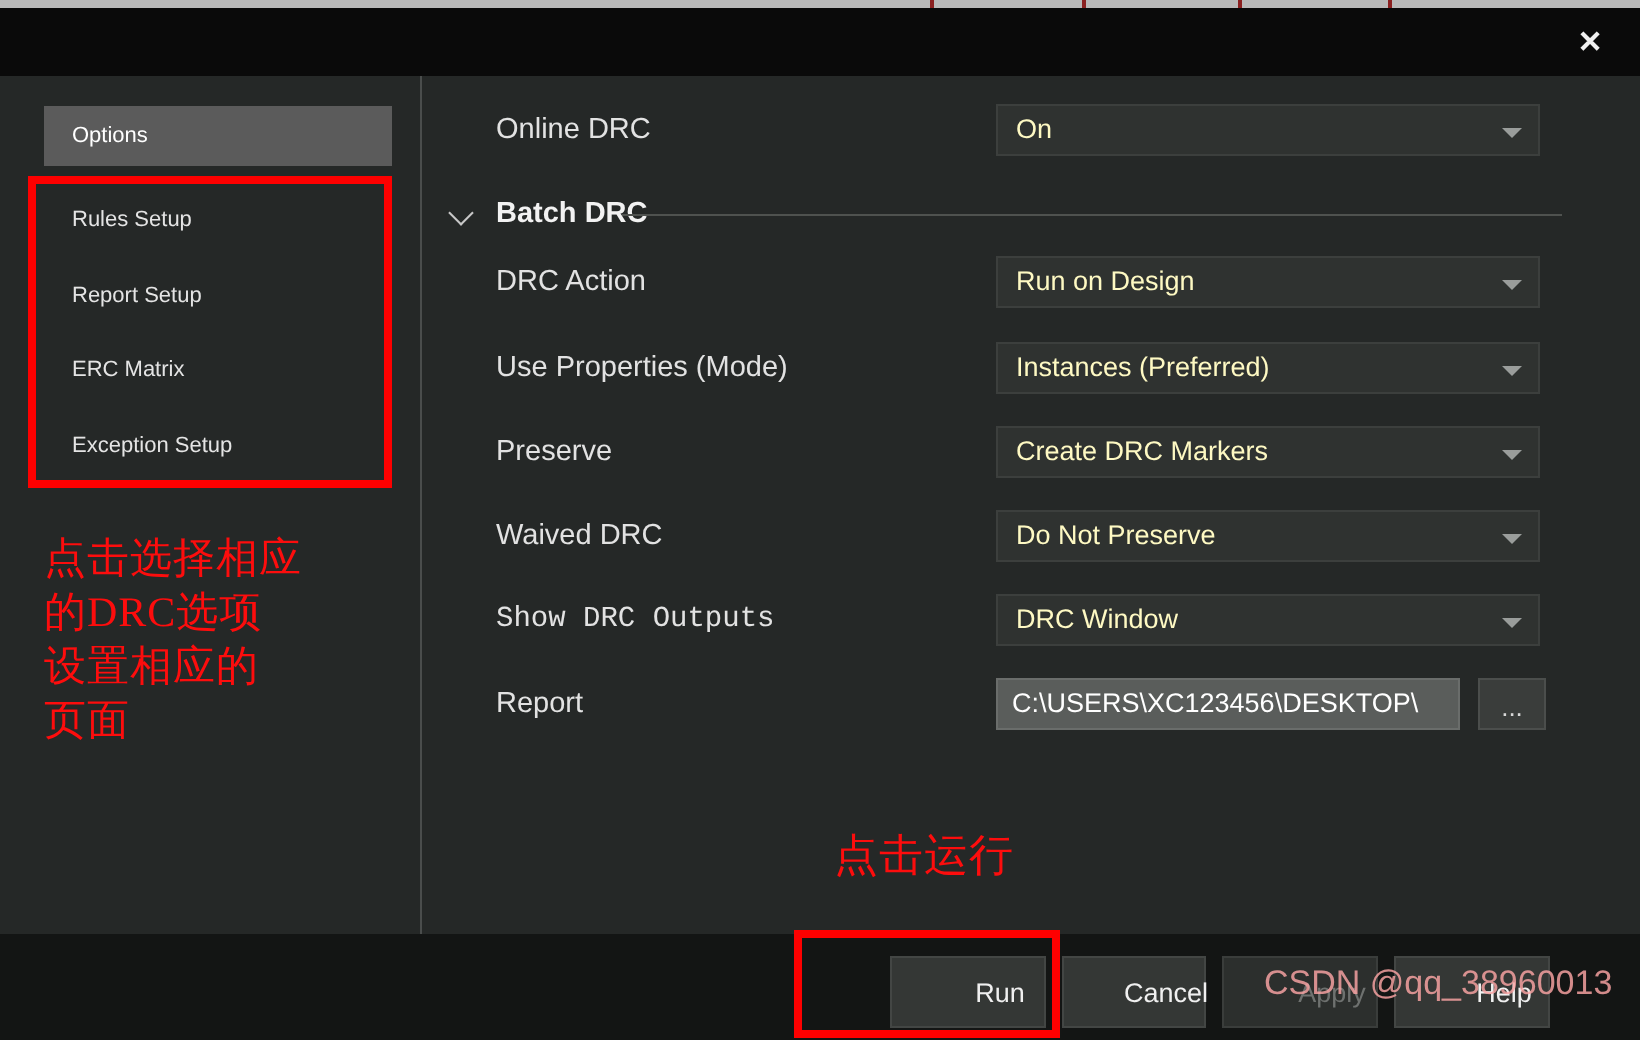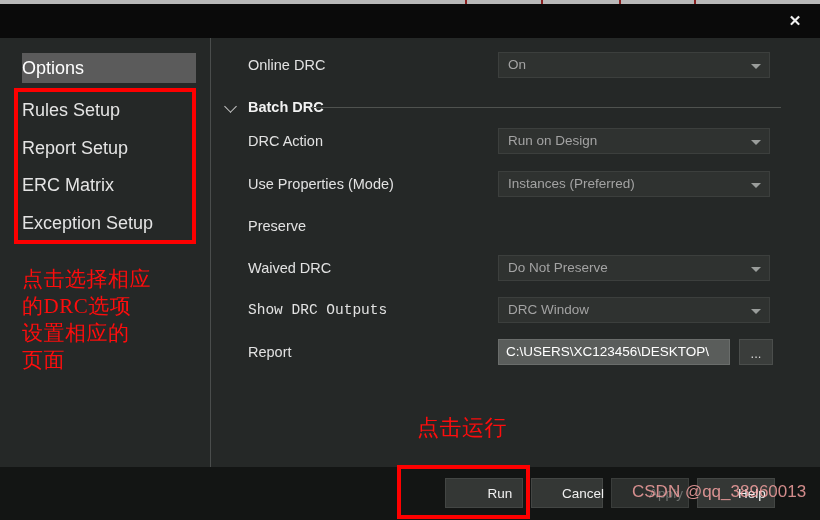--- a/index.html
+++ b/index.html
@@ -79,22 +79,23 @@
     position: absolute;
     left: 0; top: 38px;
     width: 210px; height: 429px;
   }
   .side-item {
     position: absolute;
     left: 22px;
     width: 174px; height: 30px;
     display: flex;
     align-items: center;
-    box-sizing: border-box;
-    font-size: 18px;
+    padding-left: 14px;
+    box-sizing: border-box;
+    font-size: 11px;
     color: #e4e4e4;
     cursor: pointer;
     white-space: nowrap;
   }
   .side-item.selected {
     background: #5b5b5b;
     color: #ffffff;
   }
 
   
@@ -161,21 +162,21 @@
     height: 26px;
     background: #2f3230;
     border: 1px solid #3c3f3d;
     box-sizing: border-box;
     cursor: pointer;
   }
   .combo .val {
     position: absolute;
     left: 9px; top: 4px;
     font-size: 13.5px;
-    color: #a3a3a3;
+    color: #fef9c3;
     white-space: nowrap;
     overflow: hidden;
   }
   .combo .arrow {
     position: absolute;
     right: 8px; top: 11px;
     width: 0; height: 0;
     border-left: 5px solid transparent;
     border-right: 5px solid transparent;
     border-top: 5px solid #9a9d9b;
@@ -221,21 +222,21 @@
   }
   .footer-rule {
     position: absolute;
     left: 0; top: 467px;
     width: 820px; height: 1px;
     background: #3d403e;
   }
   .btn {
     position: absolute;
     top: 478px;
-    height: 30px;
+    height: 36px;
     background: #343735;
     border: 1px solid #434644;
     box-sizing: border-box;
     display: flex;
     align-items: center;
     justify-content: center;
     font-size: 13.5px;
     color: #f0f0f0;
     cursor: pointer;
     padding-left: 32px;
@@ -320,20 +321,24 @@
       <span class="arrow"></span>
     </div>
 
     <div class="field-label" style="left:37px; top:138px;">Use Properties (Mode)</div>
     <div class="combo" style="left:287px; top:133px; width:272px;">
       <span class="val">Instances (Preferred)</span>
       <span class="arrow"></span>
     </div>
 
     <div class="field-label" style="left:37px; top:180px;">Preserve</div>
+    <div class="combo" style="left:287px; top:175px; width:272px;">
+      <span class="val">Create DRC Markers</span>
+      <span class="arrow"></span>
+    </div>
 
     <div class="field-label" style="left:37px; top:222px;">Waived DRC</div>
     <div class="combo" style="left:287px; top:217px; width:272px;">
       <span class="val">Do Not Preserve</span>
       <span class="arrow"></span>
     </div>
 
     <div class="field-label" style="left:37px; top:264px;font-family:Liberation Mono, monospace;">Show DRC Outputs</div>
     <div class="combo" style="left:287px; top:259px; width:272px;">
       <span class="val">DRC Window</span>

